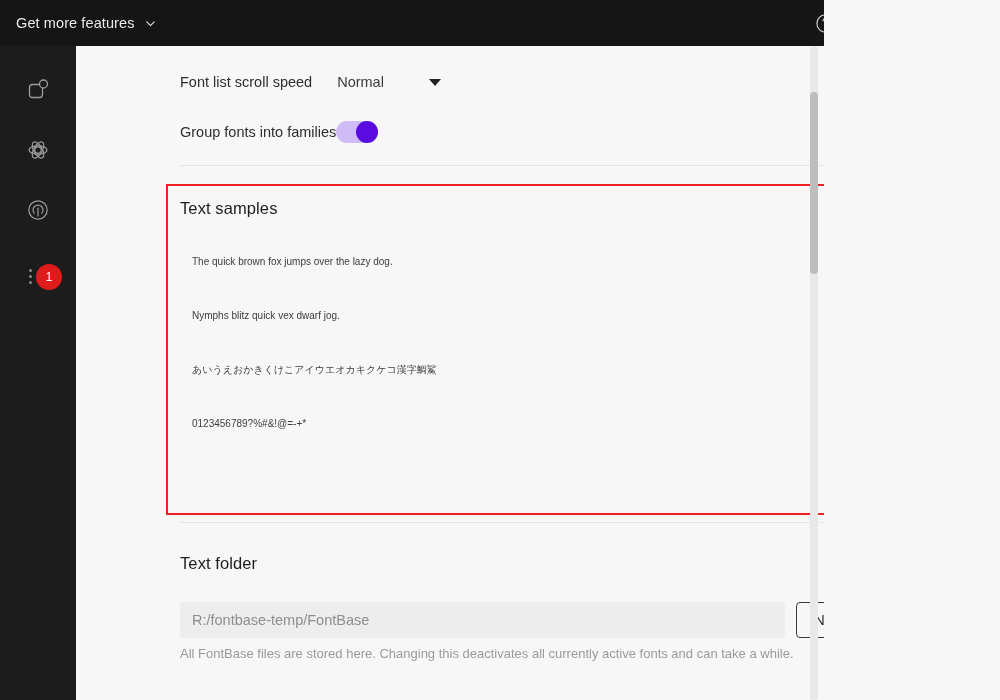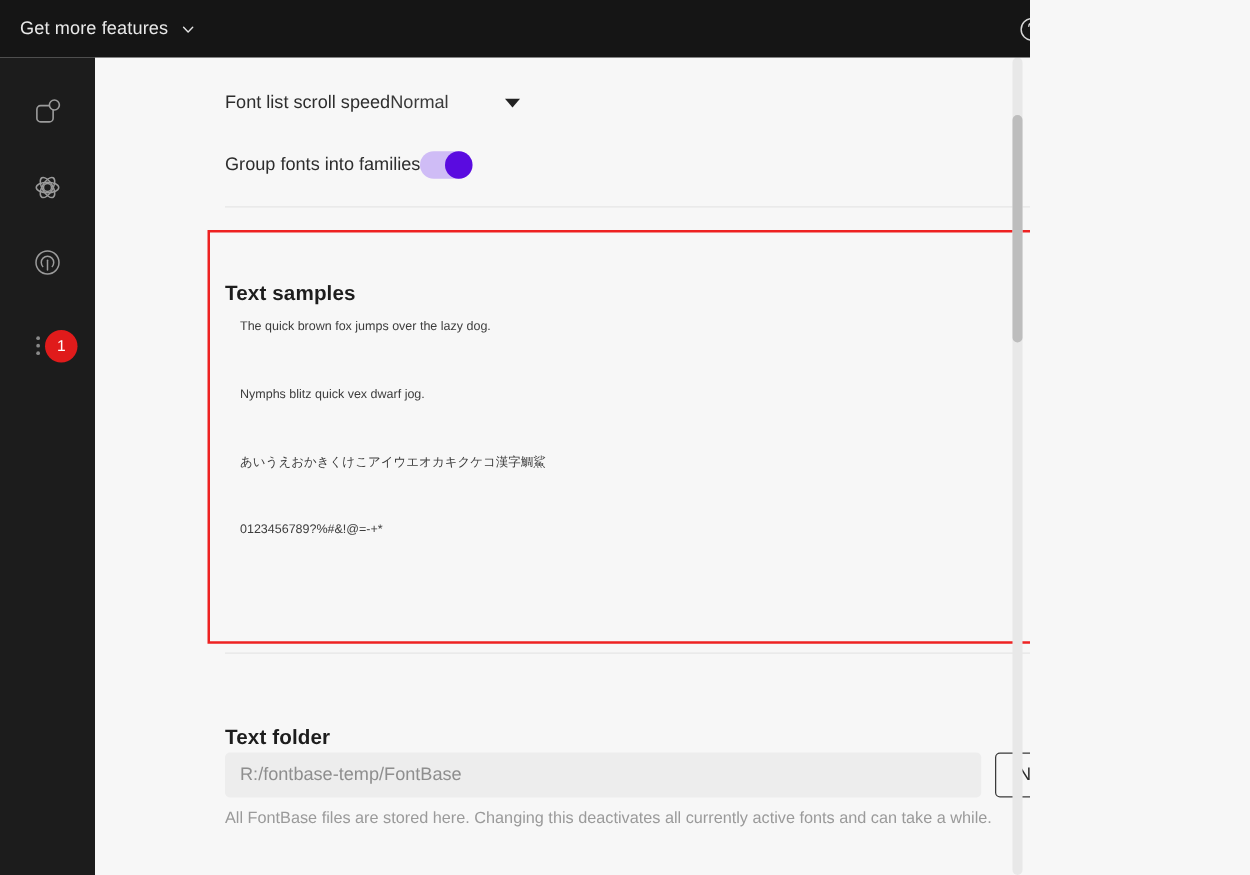--- a/index.html
+++ b/index.html
@@ -150,20 +150,21 @@
   .row-label {
     font-size: 14.5px;
     color: #2d2d2d;
   }
   .select {
     display: flex;
     align-items: center;
     gap: 45px;
     cursor: pointer;
     padding-right: 2px;
+    margin-left: 25px;
   }
   .select .value {
     font-size: 14.5px;
     color: #3b3b3b;
   }
   .caret {
     width: 0; height: 0;
     border-left: 6px solid transparent;
     border-right: 6px solid transparent;
     border-top: 7px solid #222;
@@ -202,24 +203,23 @@
     border: 2px solid #ee2222;
     box-sizing: border-box;
     pointer-events: none;
     z-index: 5;
   }
 
   .section-title {
     position: absolute;
     left: 104px;
     font-size: 16.5px;
-    font-weight: bold;
+    font-weight: normal;
     color: #1d1d1d;
     letter-spacing: .1px;
-    margin-top: 27px;
   }
   .sample {
     position: absolute;
     left: 116px;
     font-size: 10px;
     color: #3c3c3c;
     white-space: nowrap;
   }
 
   .path-field {

